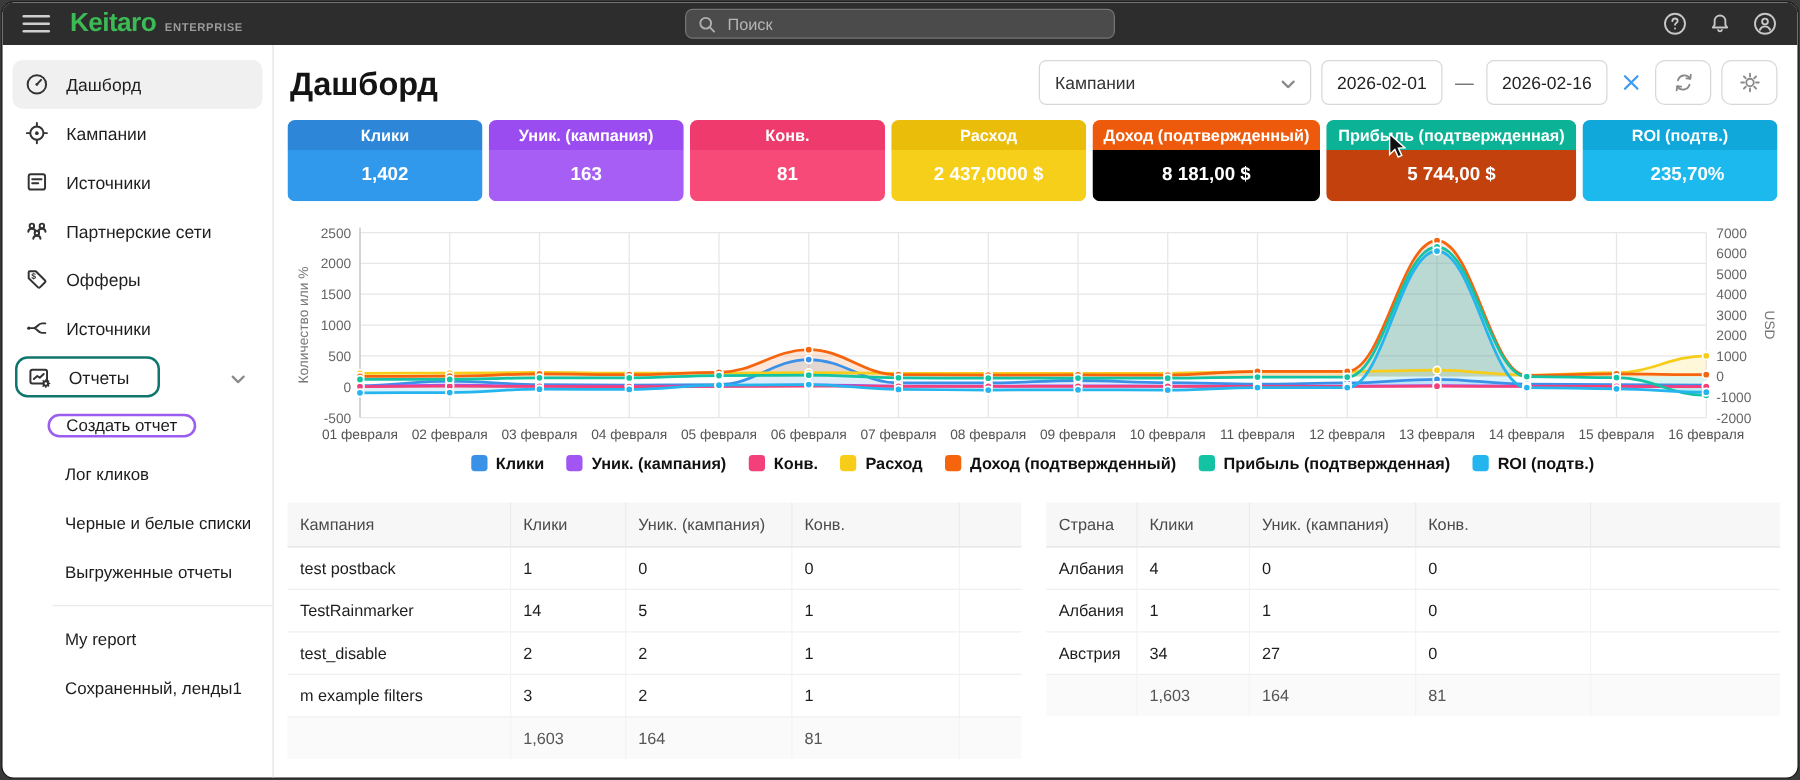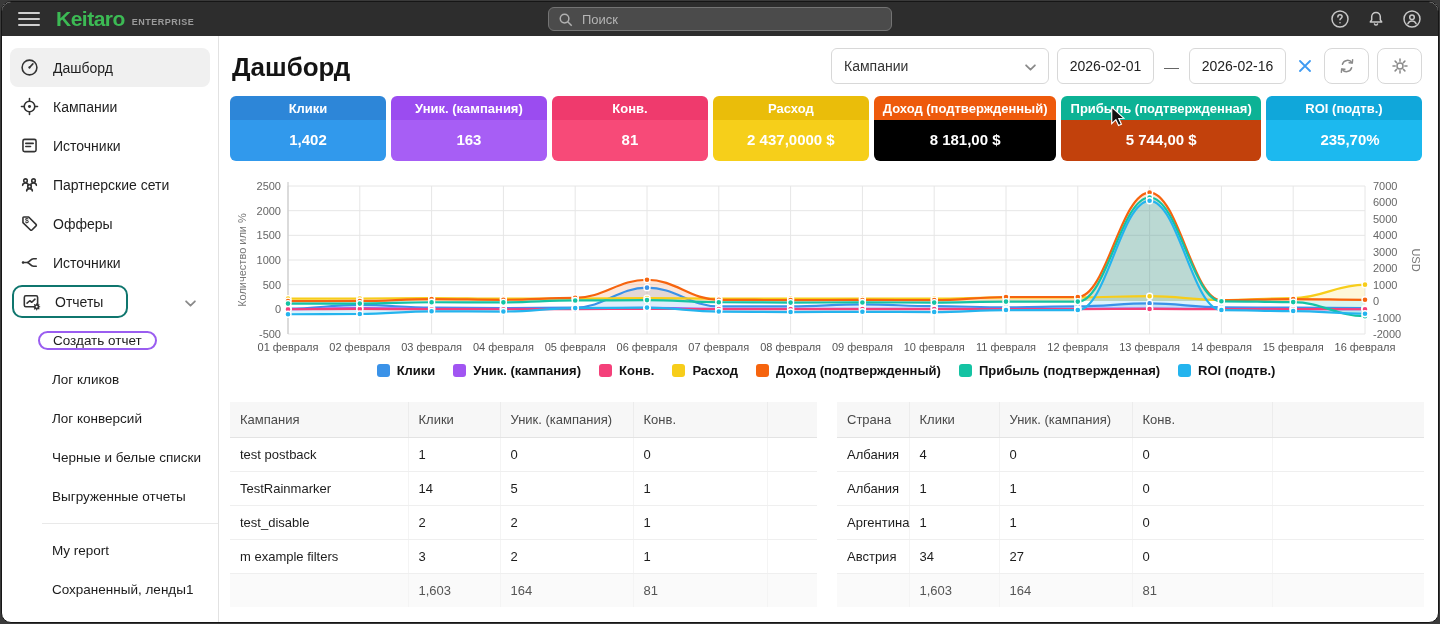--- a/index.html
+++ b/index.html
@@ -216,23 +216,20 @@
           </span>
           <span class="chev"><svg viewBox="0 0 10 6">
               <path d="M1 1l4 4 4-4"></path>
             </svg></span>
         </div>
         <div class="sub-item">
           <span class="outlined">Создать отчет</span>
         </div>
         <div class="sub-item">
           <span>Лог кликов</span>
-        </div>
-        <div class="sub-item">
-          <span>Лог конверсий</span>
         </div>
         <div class="sub-item">
           <span>Черные и белые списки</span>
         </div>
         <div class="sub-item">
           <span>Выгруженные отчеты</span>
         </div>
         <div class="side-divider"></div>
         <div class="sub-item">
           <span>My report</span>
@@ -615,27 +612,20 @@
                   <td></td>
                 </tr>
                 <tr>
                   <td>Албания</td>
                   <td>1</td>
                   <td>1</td>
                   <td>0</td>
                   <td></td>
                 </tr>
                 <tr>
-                  <td>Аргентина</td>
-                  <td>1</td>
-                  <td>1</td>
-                  <td>0</td>
-                  <td></td>
-                </tr>
-                <tr>
                   <td>Австрия</td>
                   <td>34</td>
                   <td>27</td>
                   <td>0</td>
                   <td></td>
                 </tr>
               </tbody>
               <tfoot>
                 <tr>
                   <td></td>

